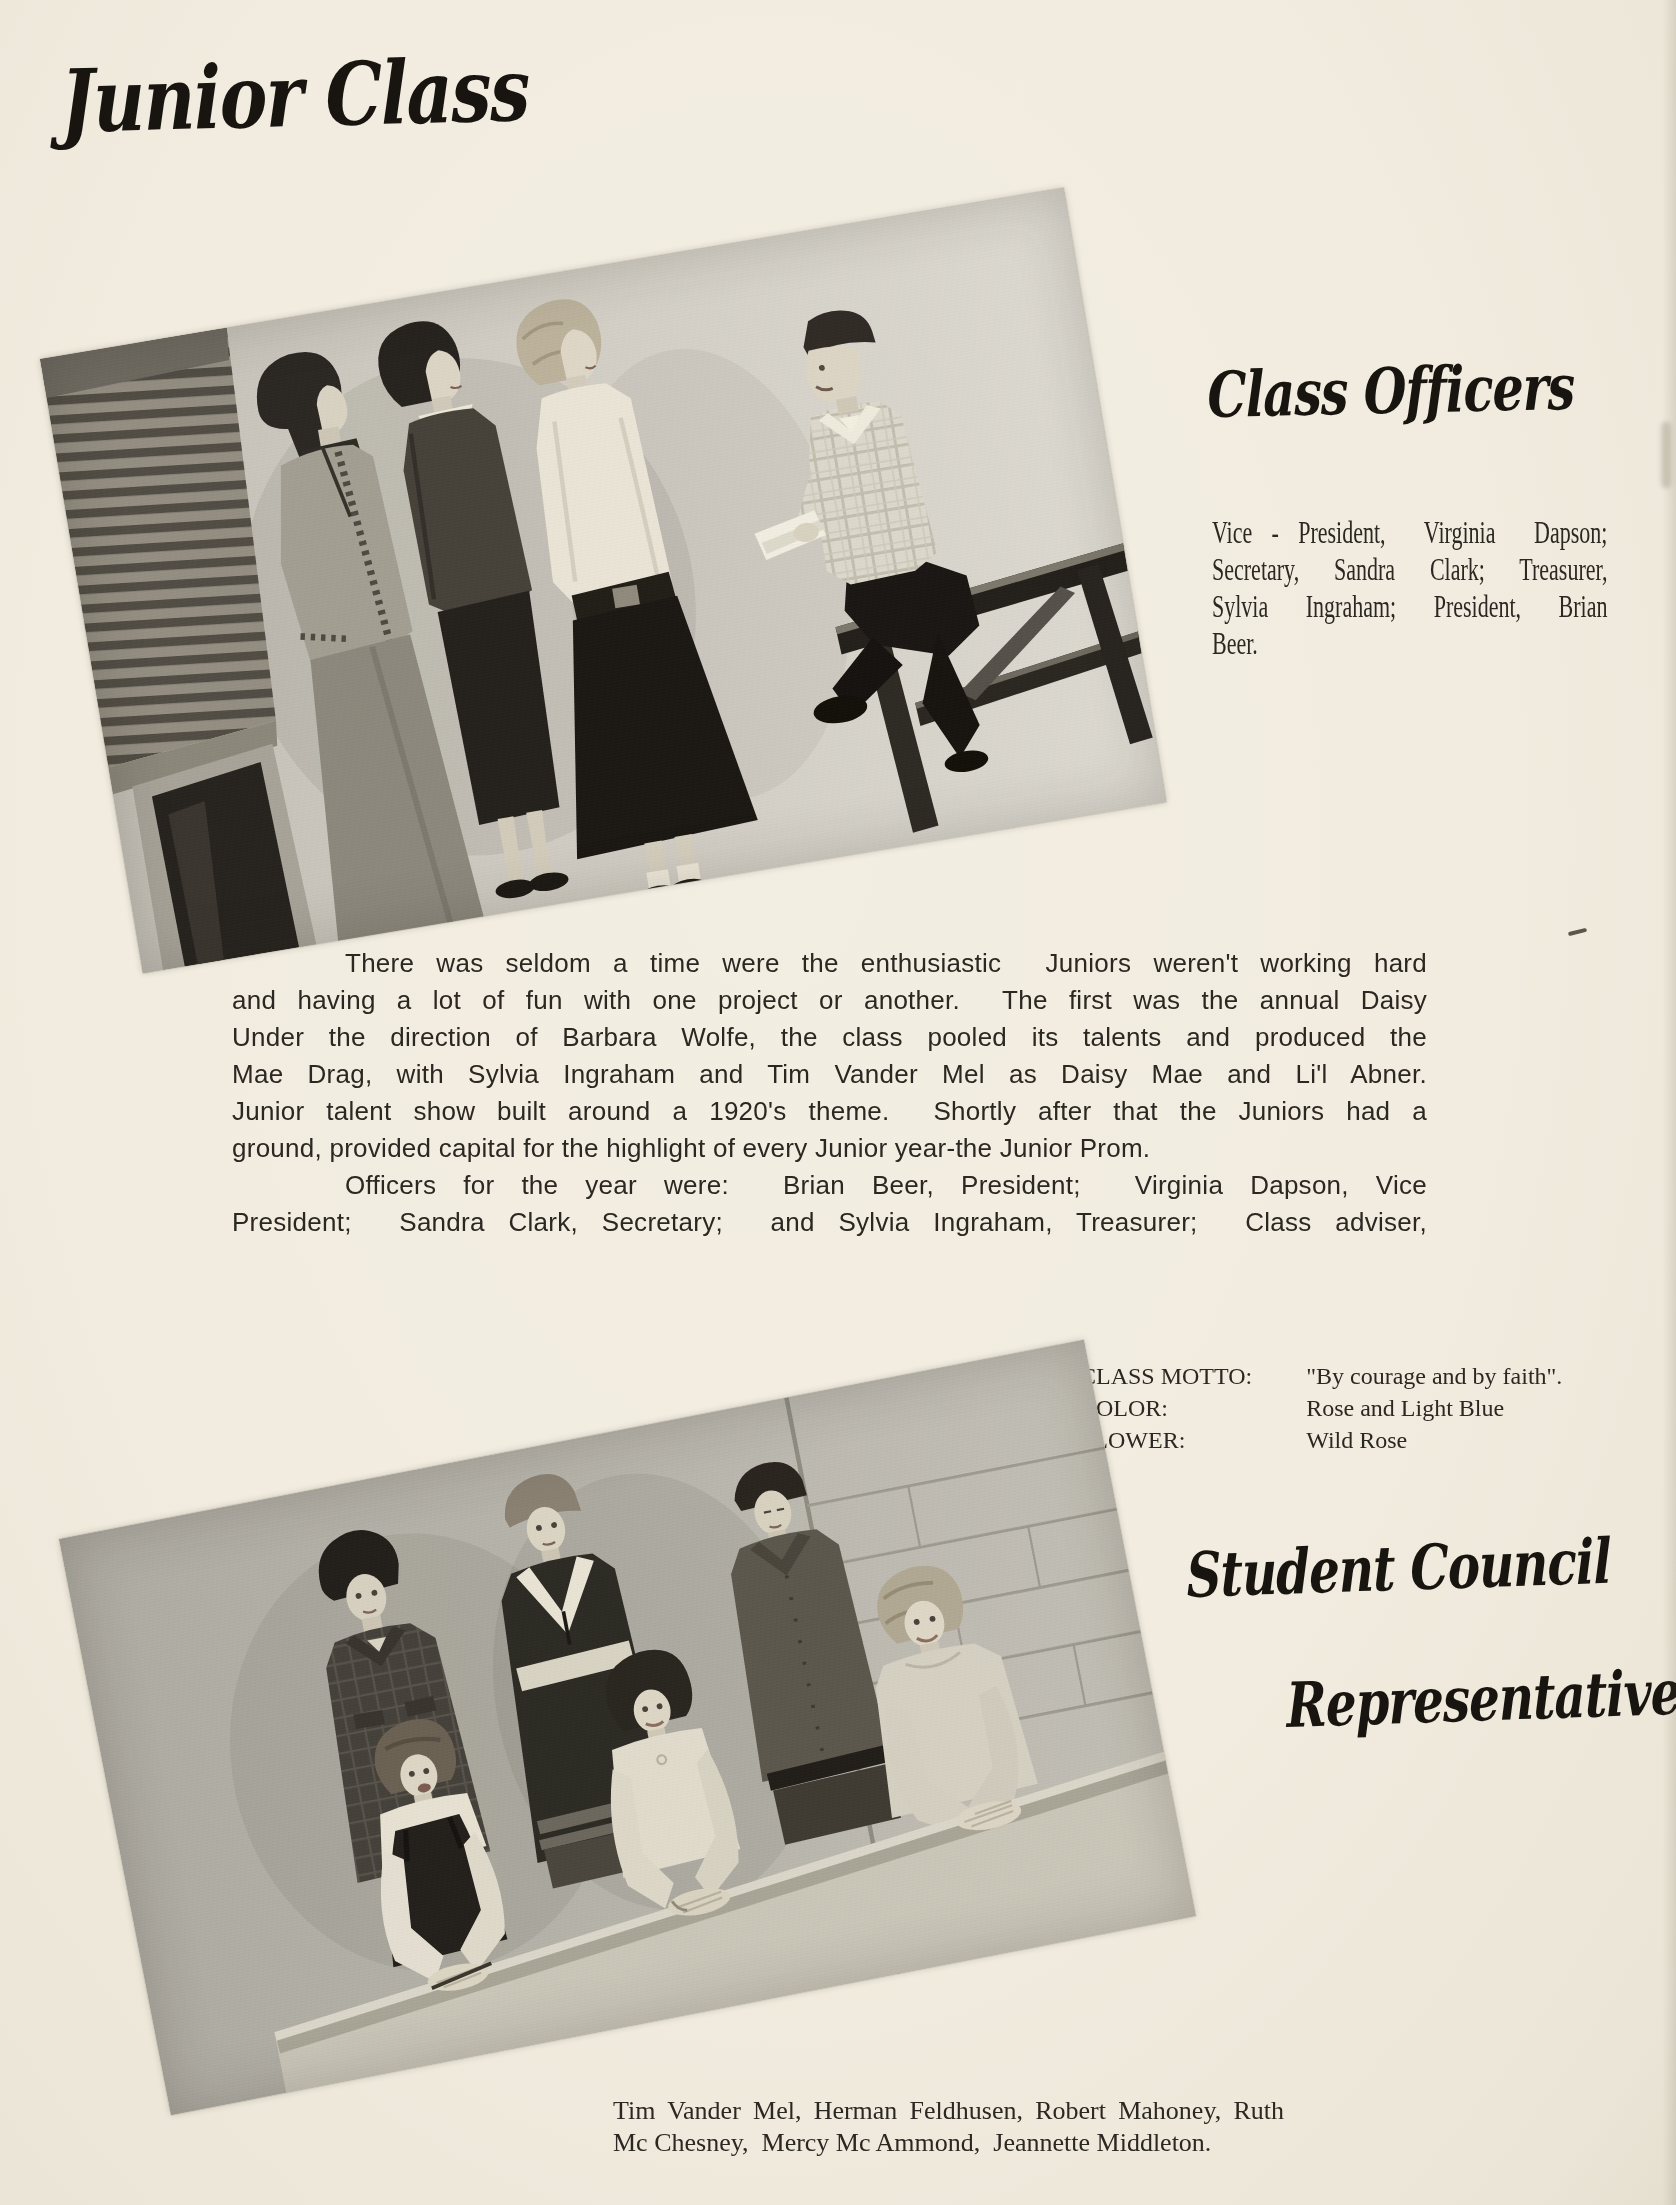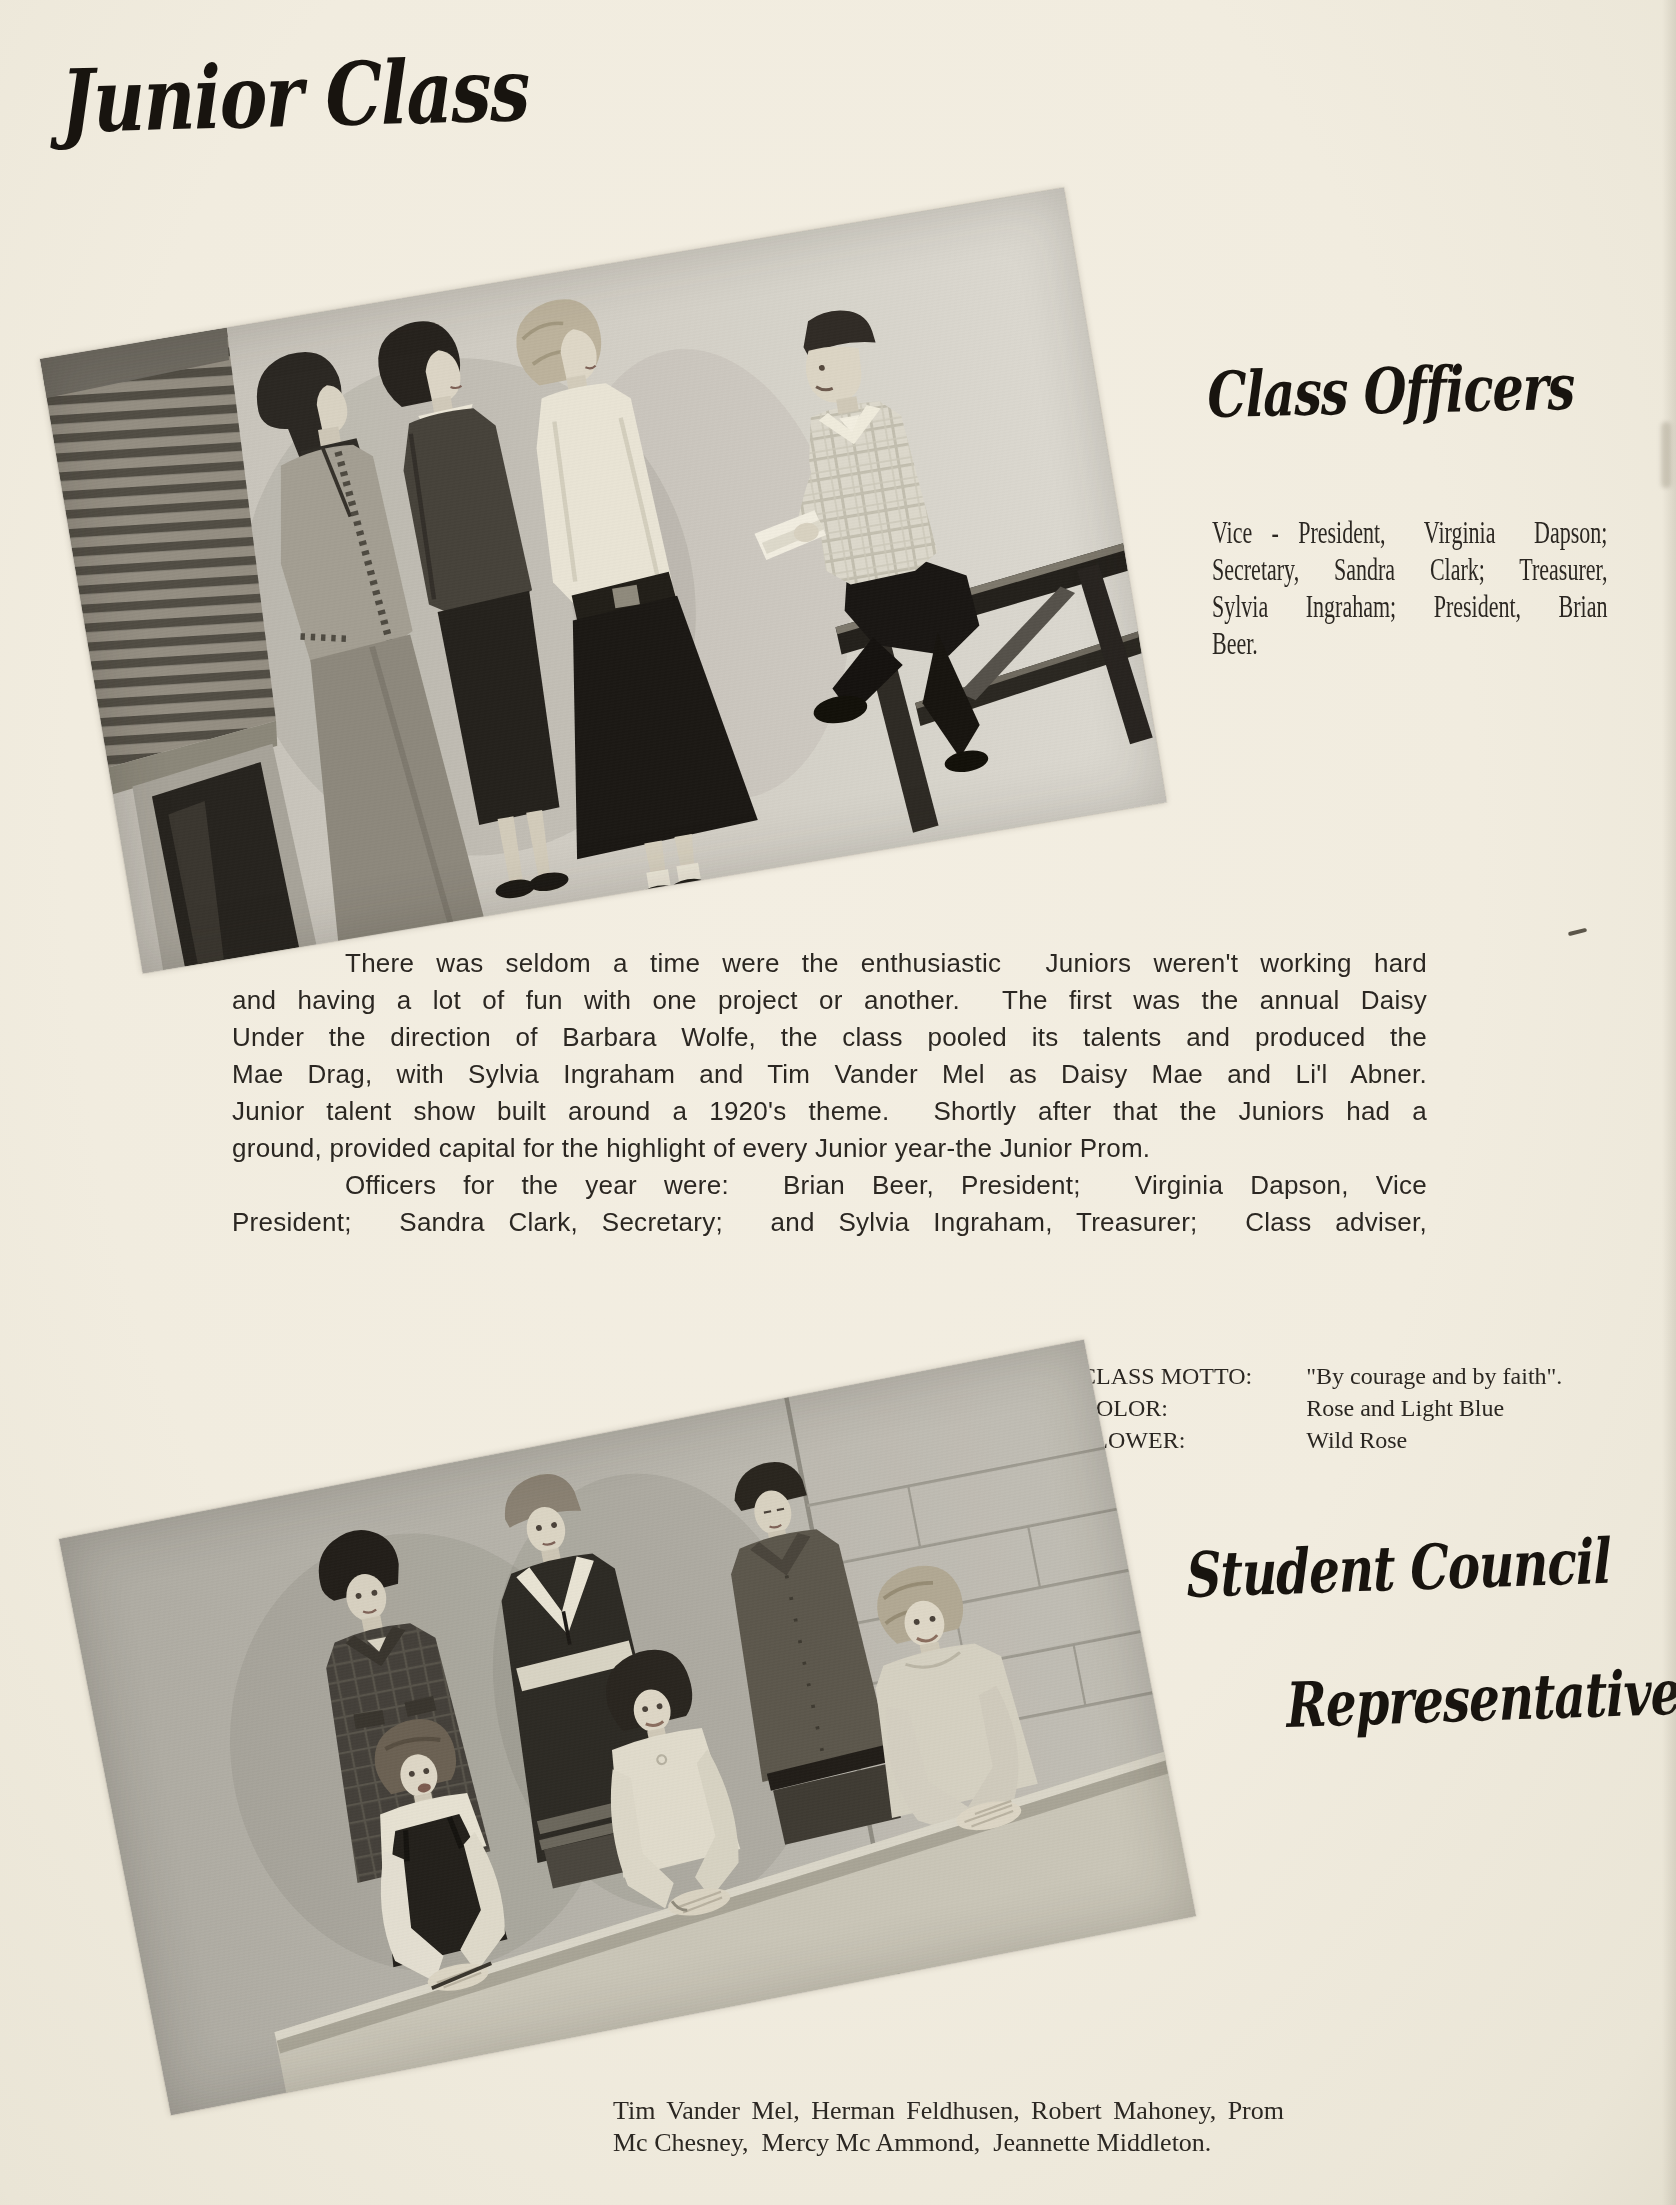--- a/index.html
+++ b/index.html
@@ -370,21 +370,21 @@
         <ellipse cx="1172" cy="612" rx="45" ry="18" fill="#dcd5c4"></ellipse>
         <path d="M1138,614 l68,-10 M1146,622 l60,-10 M1154,606 l52,-8" stroke="#b9b2a1" stroke-width="3" fill="none"></path>
       </g>
     </svg>
   </div>
 
   <div class="script-heading" id="h-council">Student Council</div>
   <div class="script-heading" id="h-reps">Representatives</div>
 
   <div id="council-caption">
-    <div class="cap-line just">Tim Vander Mel, Herman Feldhusen, Robert Mahoney, Prom</div>
+    <div class="cap-line just">Tim Vander Mel, Herman Feldhusen, Robert Mahoney, Ruth</div>
     <div class="cap-line">Mc Chesney,  Mercy Mc Ammond,  Jeannette Middleton.</div>
   </div>
 
   <div class="page-edge"></div>
   <div class="scan-smudge"></div>
   <div class="scan-mark"></div>
 </div>
 
 
 </body></html>

